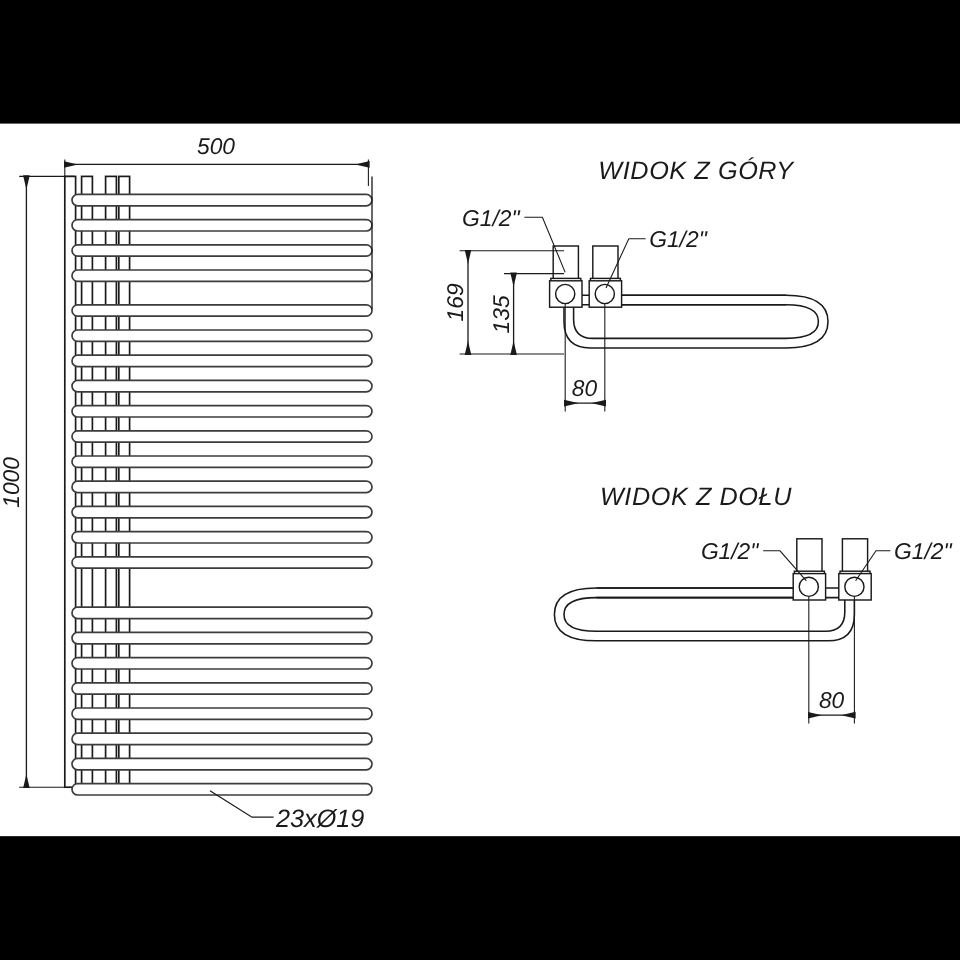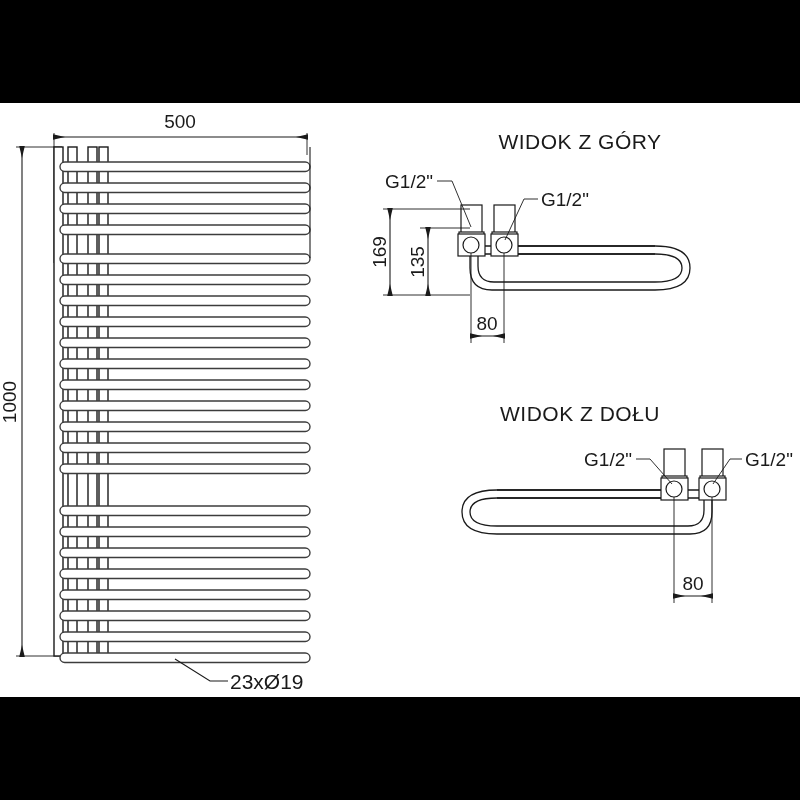--- a/index.html
+++ b/index.html
@@ -12,20 +12,21 @@
     width: 800px;
     height: 800px;
     overflow: hidden;
     font-family: "Liberation Sans", sans-serif;
   }
   #canvas-root {
     position: relative;
     width: 800px;
     height: 800px;
     background: #000000;
+    font-style: italic;
   }
   #drawing-sheet {
     position: absolute;
     left: 0;
     top: 103px;
     width: 800px;
     height: 594px;
     background: #ffffff;
     overflow: hidden;
   }

